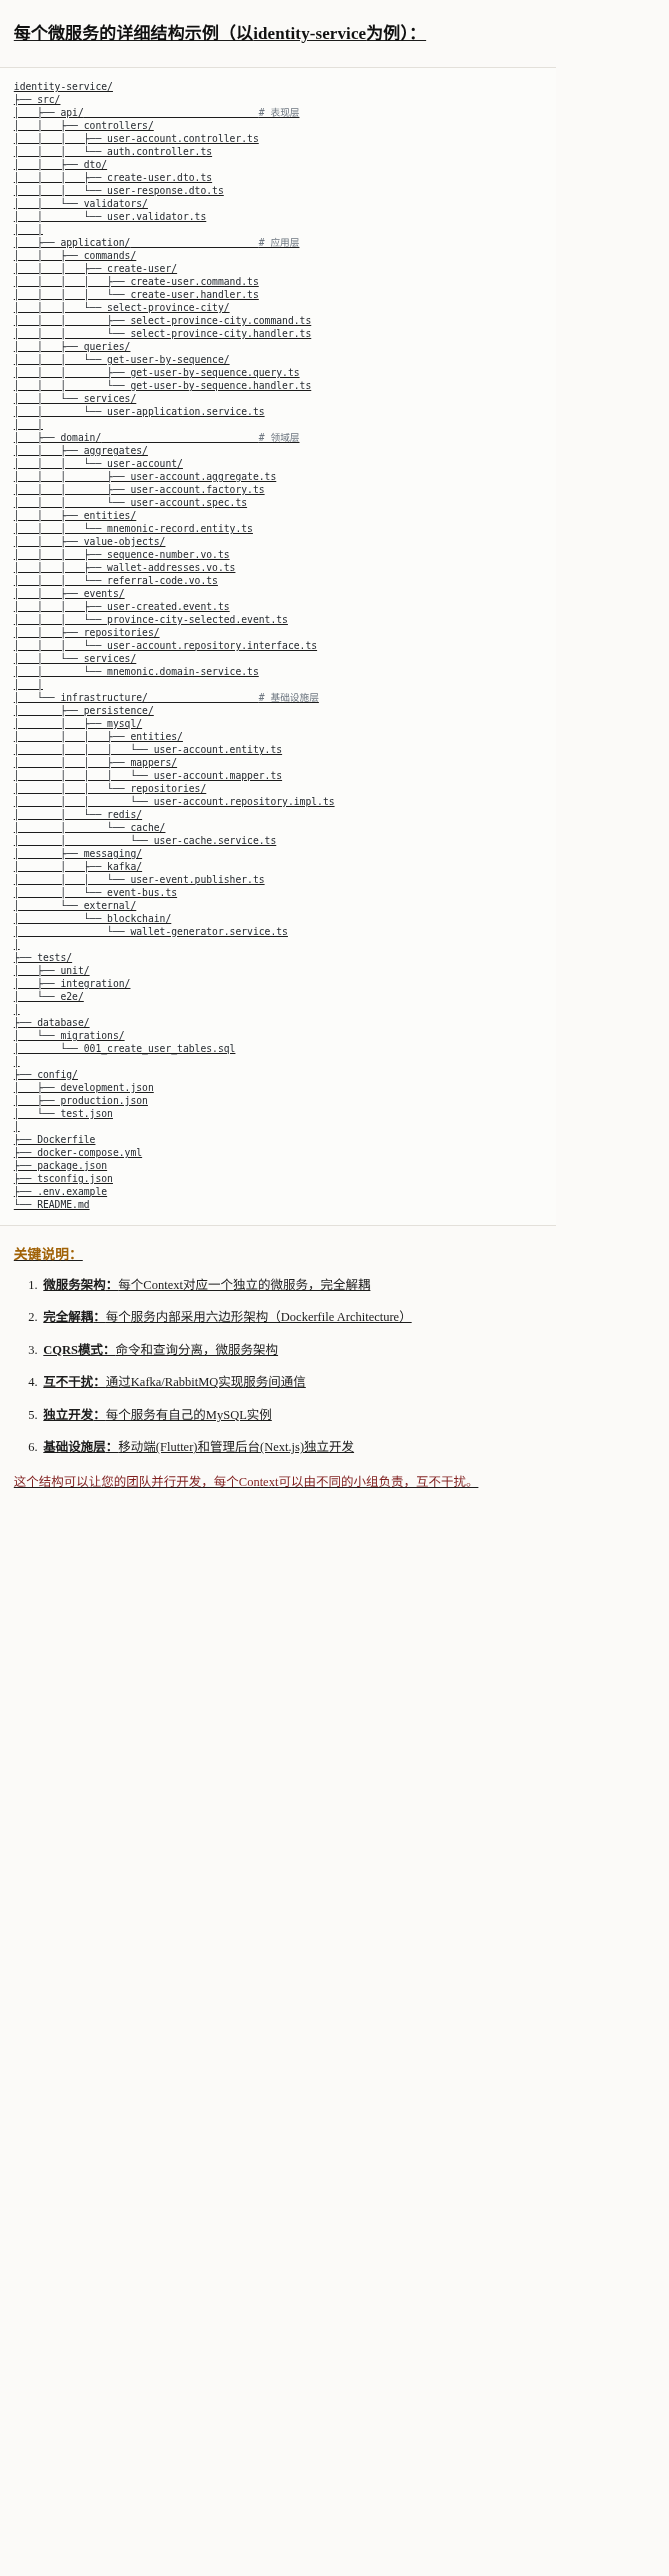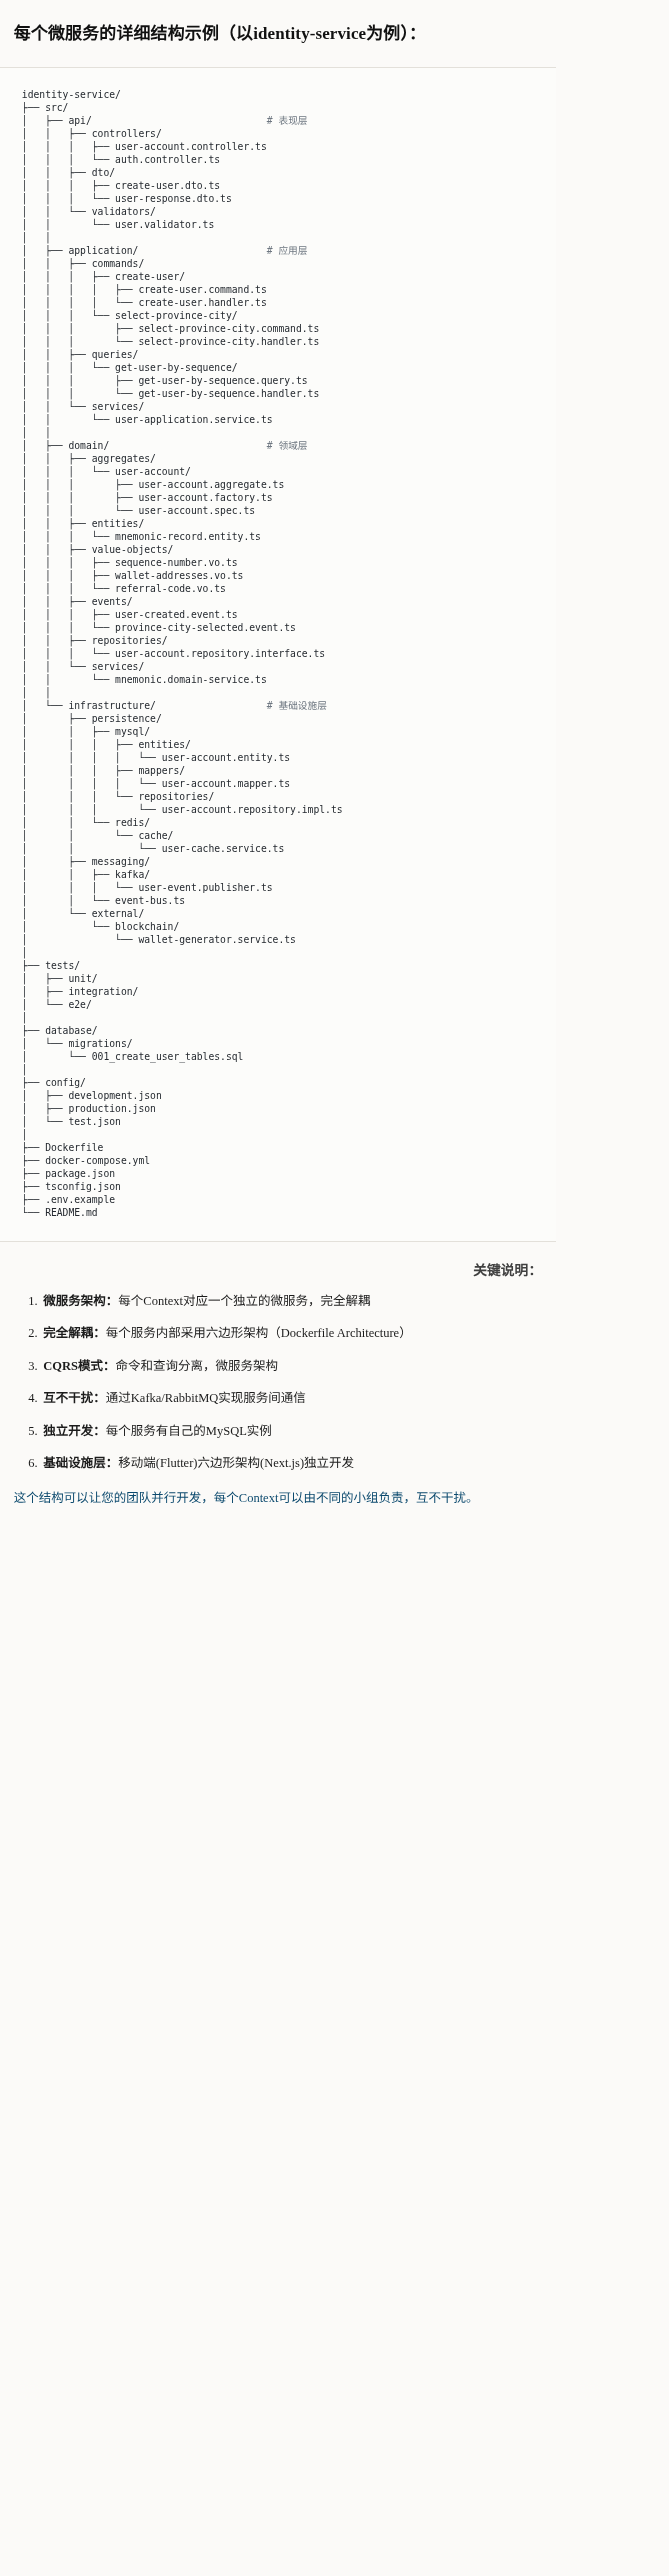--- a/index.html
+++ b/index.html
@@ -13,20 +13,21 @@
     font-family: "Liberation Serif", "DejaVu Serif", serif;
     color: #1c1c1c;
     -webkit-font-smoothing: antialiased;
   }
 
   .page {
     width: 556px;
     box-sizing: border-box;
     background: #fbfaf8;
     padding: 0;
+    text-decoration: underline;
   }
 
   
   .doc-heading {
     font-family: "Liberation Sans", "DejaVu Sans", sans-serif;
     font-weight: bold;
     font-size: 17px;
     line-height: 1.35;
     color: #111111;
     padding: 11.3px 13.8px 10px 13.8px;
@@ -50,21 +51,21 @@
     background: #fcfcfa;
     padding: 12.5px 13.8px 13.8px 13.8px;
     box-sizing: border-box;
   }
   .tree {
     font-family: "DejaVu Sans Mono", "Liberation Mono", monospace;
     font-size: 9.7px;
     line-height: 13px;
     color: #24292f;
     white-space: pre;
-    margin: 8px;
+    margin: 0;
     tab-size: 4;
   }
   .tree .line {
     white-space: pre;
     display: block;
     height: 13px;
   }
   .tree .cmt {
     color: #6e7781;
     font-family: "DejaVu Sans Mono", "Liberation Mono", monospace;
@@ -72,23 +73,22 @@
 
   
   .notes {
     padding: 13.8px 13.8px 16.3px 13.8px;
     box-sizing: border-box;
   }
   .notes-title {
     font-family: "Liberation Sans", "DejaVu Sans", sans-serif;
     font-weight: bold;
     font-size: 13.8px;
-    color: #404040;
+    color: #a16207;
     margin: 3.8px 0 12.5px 0;
-    text-align: right;
   }
   ol.note-list {
     margin: 8px;
     padding: 0 0 0 19px;
     list-style: decimal;
     font-size: 12.5px;
     line-height: 1.5;
   }
   ol.note-list > li {
     margin-bottom: 13.8px;
@@ -100,21 +100,21 @@
   .note-term {
     font-weight: bold;
   }
   .note-sep { font-weight: bold; }
   .note-desc { font-weight: normal; }
 
   .closing {
     font-size: 12.5px;
     line-height: 1.55;
     margin: 16.3px 0 0 0;
-    color: #0c4a6e;
+    color: #7f1d1d;
   }
 </style>
 </head>
 <body>
 
 <div class="page">
 
   <h1 class="doc-heading">
     <span>每个微服务的详细结构示例（以</span><span class="hl-latin">identity-service</span><span>为例）：</span>
   </h1>
@@ -129,20 +129,20 @@
 
   <div class="notes">
     <div class="notes-title">关键说明：</div>
 
     <ol class="note-list" id="note-list">
         <li><span class="note-term">微服务架构</span><span class="note-sep">：</span><span class="note-desc">每个Context对应一个独立的微服务，完全解耦</span></li>
         <li><span class="note-term">完全解耦</span><span class="note-sep">：</span><span class="note-desc">每个服务内部采用六边形架构（Dockerfile Architecture）</span></li>
         <li><span class="note-term">CQRS模式</span><span class="note-sep">：</span><span class="note-desc">命令和查询分离，微服务架构</span></li>
         <li><span class="note-term">互不干扰</span><span class="note-sep">：</span><span class="note-desc">通过Kafka/RabbitMQ实现服务间通信</span></li>
         <li><span class="note-term">独立开发</span><span class="note-sep">：</span><span class="note-desc">每个服务有自己的MySQL实例</span></li>
-        <li><span class="note-term">基础设施层</span><span class="note-sep">：</span><span class="note-desc">移动端(Flutter)六边形架构(Next.js)独立开发</span></li>
+        <li><span class="note-term">基础设施层</span><span class="note-sep">：</span><span class="note-desc">移动端(Flutter)和管理后台(Next.js)独立开发</span></li>
       </ol>
 
     <p class="closing">这个结构可以让您的团队并行开发，每个Context可以由不同的小组负责，互不干扰。</p>
   </div>
 
 </div>
 
 
 </body></html>

